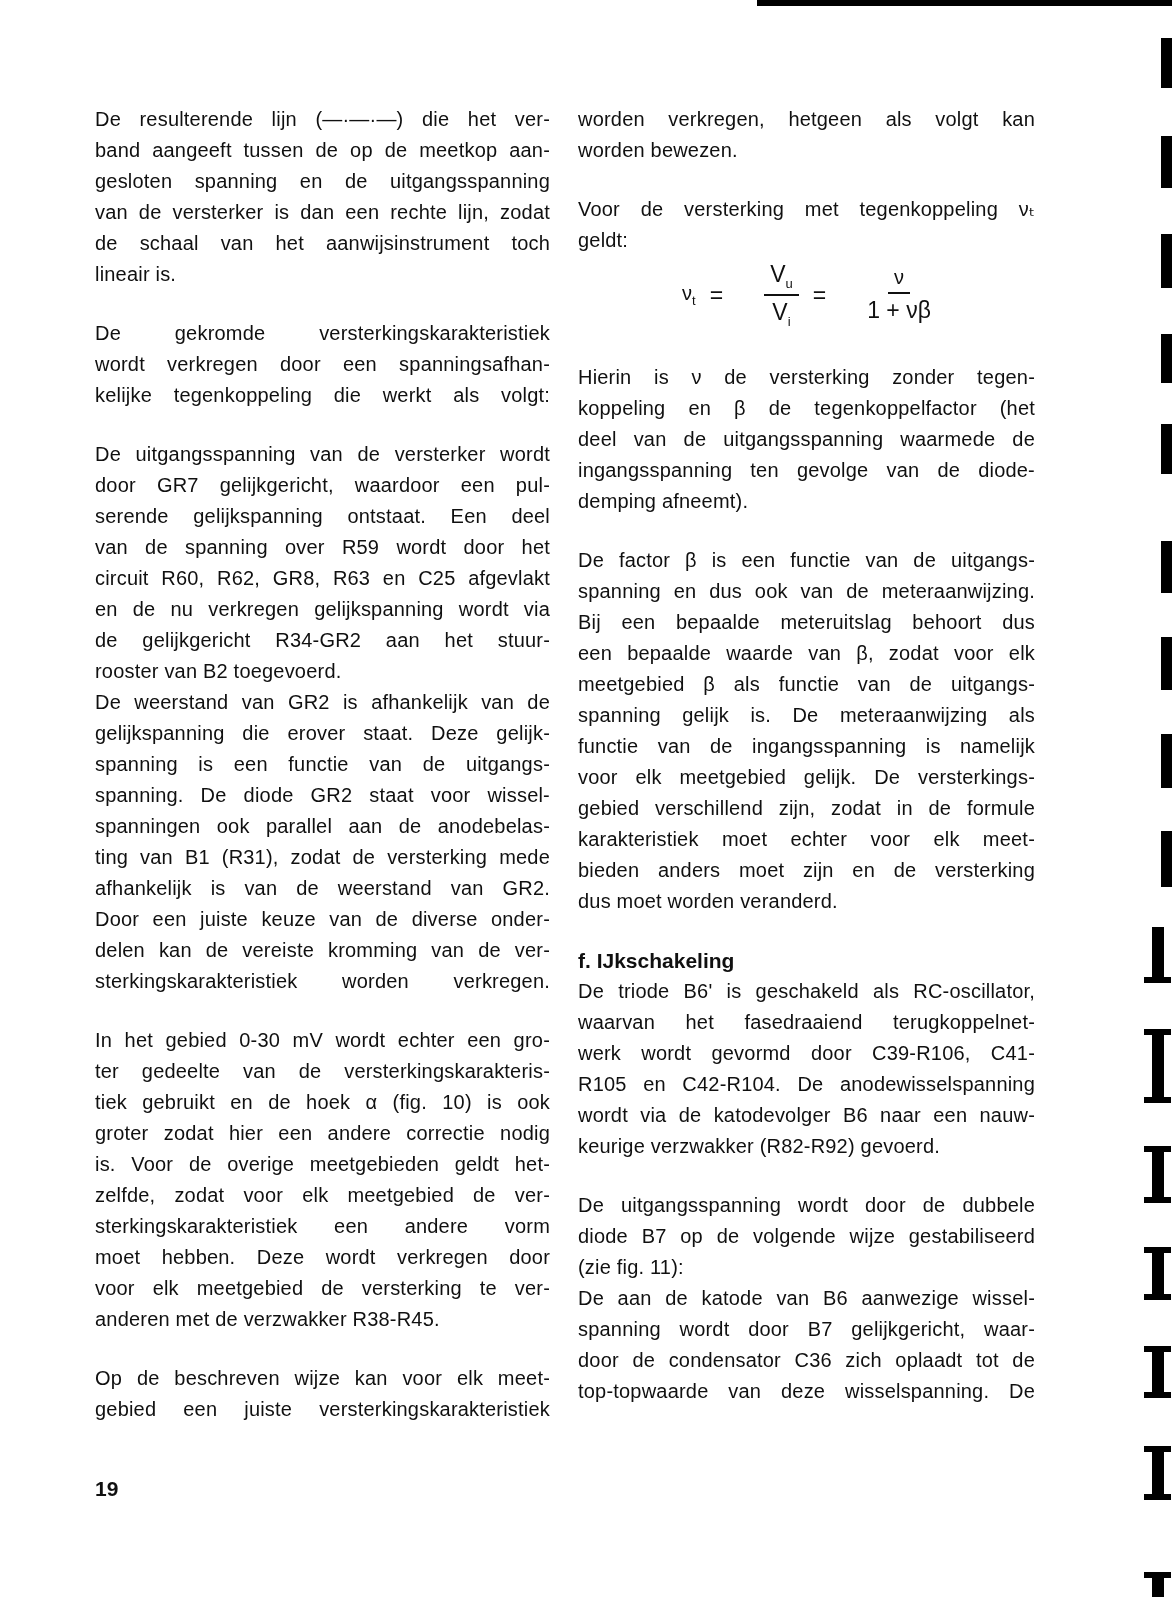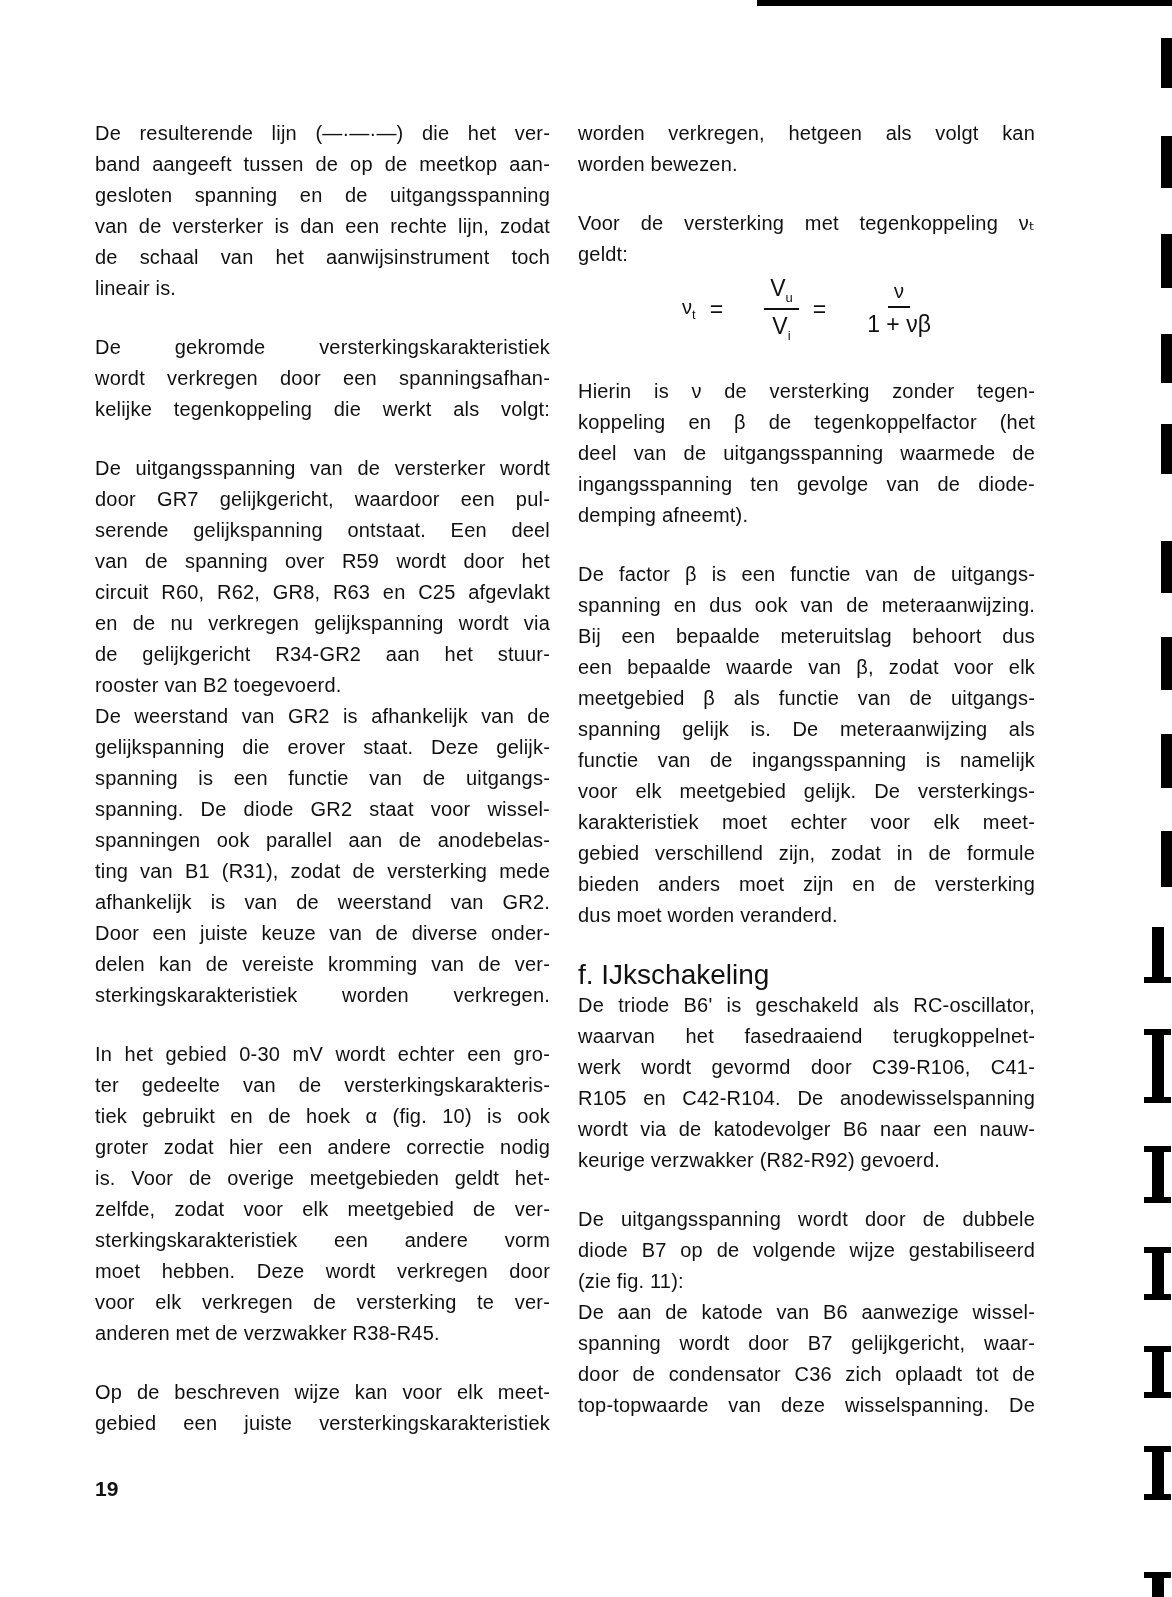--- a/index.html
+++ b/index.html
@@ -1,31 +1,31 @@
 <!DOCTYPE html>
 <html><head>
 <meta charset="utf-8">
 <style>
   html,body{margin:0;padding:0;}
   body{
     width:1172px;height:1597px;position:relative;overflow:hidden;
     background:#ffffff;color:#101010;
     font-family:"Liberation Sans","DejaVu Sans",sans-serif;
   }
-  .col{position:absolute;top:118px;}
+  .col{position:absolute;top:104px;}
   #left-col{left:95px;width:455px;}
   #right-col{left:578px;width:457px;}
   .block{margin:0;}
   .block.gap{margin-top:28px;}
   .line{
     font-size:20px;line-height:31px;letter-spacing:0.2px;
     text-align:justify;text-align-last:justify;
   }
   .line.last{text-align-last:left;}
-  .heading{font-weight:normal;font-size:28px;line-height:31px;}
+  .heading{font-weight:bold;font-size:21px;line-height:31px;}
   
   .formula{
     display:flex;justify-content:center;align-items:center;
     font-size:23px;height:78px;margin:0;
   }
   .formula sub{font-size:13px;}
   .f-eq{margin:0 14px;}
   .f-lhs{font-size:20px;}
   .frac{display:inline-flex;flex-direction:column;align-items:center;vertical-align:middle;margin-left:27px;}
   .frac .num{border-bottom:2px solid #101010;padding:0 6px 3px;text-align:center;}
@@ -84,21 +84,21 @@
     </div>
     <div class="block para gap">
       <div class="line">In het gebied 0-30 mV wordt echter een gro-</div>
       <div class="line">ter gedeelte van de versterkingskarakteris-</div>
       <div class="line">tiek gebruikt en de hoek α (fig. 10) is ook</div>
       <div class="line">groter zodat hier een andere correctie nodig</div>
       <div class="line">is. Voor de overige meetgebieden geldt het-</div>
       <div class="line">zelfde, zodat voor elk meetgebied de ver-</div>
       <div class="line">sterkingskarakteristiek  een  andere  vorm</div>
       <div class="line">moet hebben. Deze wordt verkregen door</div>
-      <div class="line">voor elk verkregen de versterking te ver-</div>
+      <div class="line">voor elk meetgebied de versterking te ver-</div>
       <div class="line last">anderen met de verzwakker R38-R45.</div>
     </div>
     <div class="block para gap">
       <div class="line">Op de beschreven wijze kan voor elk meet-</div>
       <div class="line">gebied een juiste versterkingskarakteristiek</div>
     </div>
   </div>
 <div id="right-col" class="col">
     <div class="block para">
       <div class="line">worden  verkregen,  hetgeen  als  volgt  kan</div>
@@ -130,22 +130,22 @@
     </div>
     <div class="block para gap">
       <div class="line">De factor β is een functie van de uitgangs-</div>
       <div class="line">spanning en dus ook van de meteraanwijzing.</div>
       <div class="line">Bij een bepaalde meteruitslag behoort dus</div>
       <div class="line">een bepaalde waarde van β, zodat voor elk</div>
       <div class="line">meetgebied β als functie van de uitgangs-</div>
       <div class="line">spanning gelijk is. De meteraanwijzing als</div>
       <div class="line">functie van de ingangsspanning is namelijk</div>
       <div class="line">voor elk meetgebied gelijk. De versterkings-</div>
+      <div class="line">gebied verschillend zijn, zodat in de formule</div>
       <div class="line">karakteristiek moet echter voor elk meet-</div>
-      <div class="line">gebied verschillend zijn, zodat in de formule</div>
       <div class="line">bieden anders moet zijn en de versterking</div>
       <div class="line last">dus moet worden veranderd.</div>
     </div>
     <div class="block heading gap">f. IJkschakeling</div>
     <div class="block para">
       <div class="line">De triode B6' is geschakeld als RC-oscillator,</div>
       <div class="line">waarvan het fasedraaiend terugkoppelnet-</div>
       <div class="line">werk wordt gevormd door C39-R106, C41-</div>
       <div class="line">R105 en C42-R104. De anodewisselspanning</div>
       <div class="line">wordt via de katodevolger B6 naar een nauw-</div>

